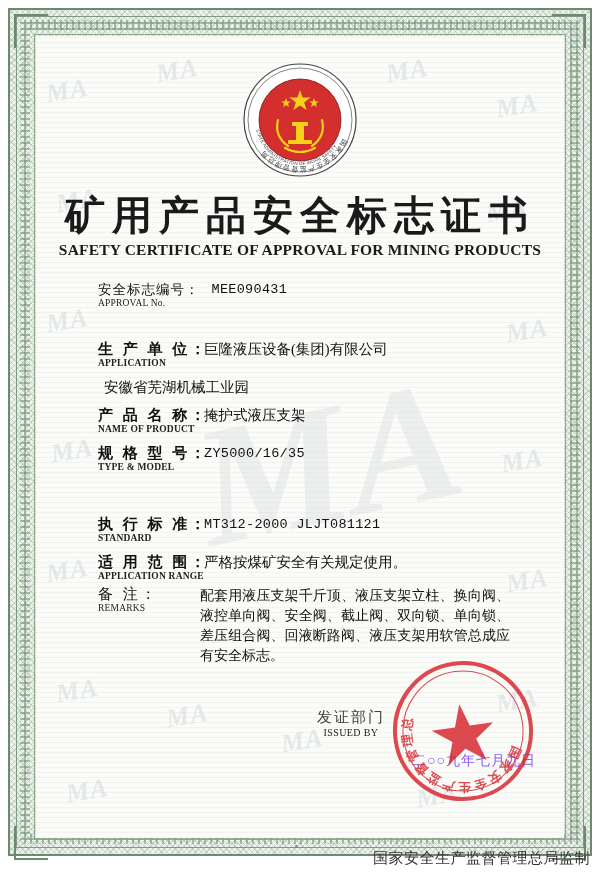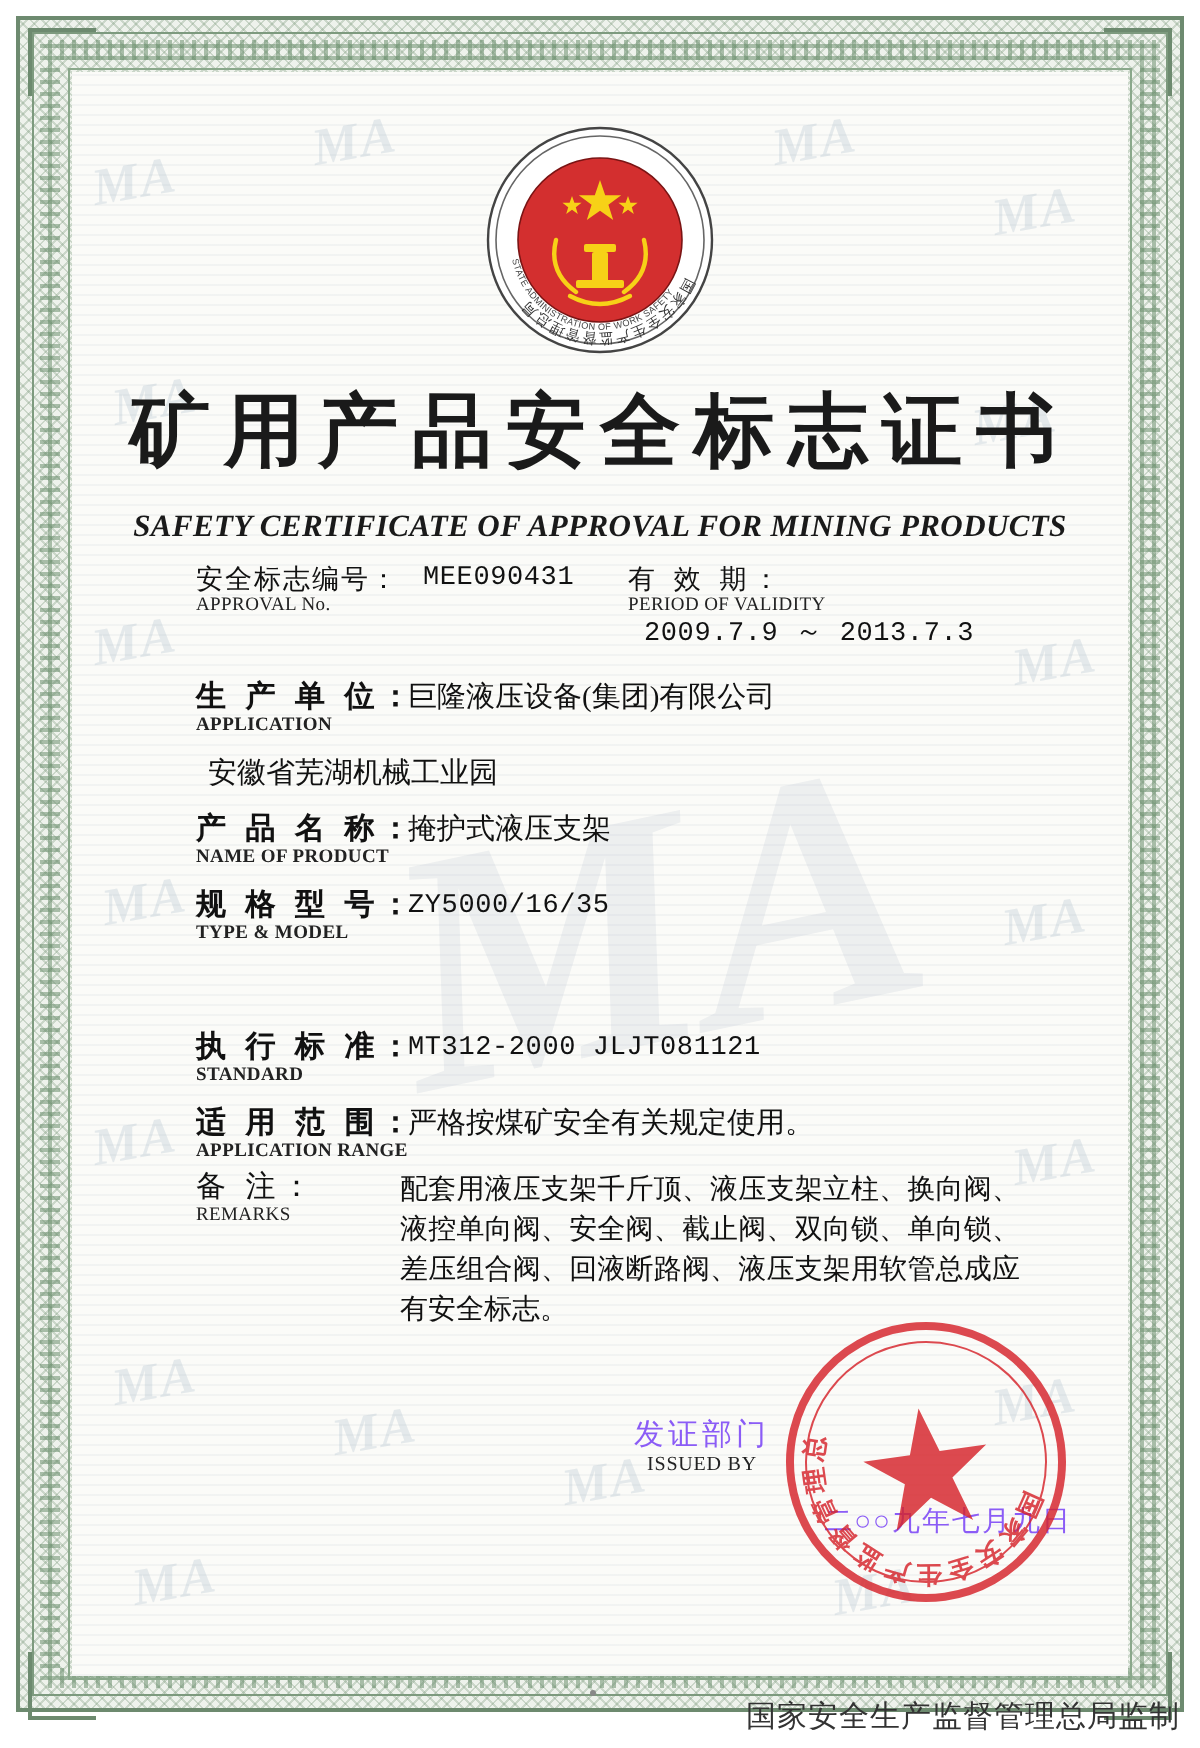--- a/index.html
+++ b/index.html
@@ -149,28 +149,27 @@
     left: 0; right: 0;
     text-align: center;
     font-family: "Liberation Serif", "DejaVu Serif", serif;
     font-size: 40px;
     font-weight: bold;
     letter-spacing: 7px;
     color: #1a1a1a;
   }
   .title-en {
     position: absolute;
-    top: 219px;
+    top: 205px;
     left: 0; right: 0;
     text-align: center;
     font-size: 15.5px;
     font-weight: bold;
     letter-spacing: 0.2px;
     color: #1a1a1a;
-    font-style: italic;
   }
 
   
   .field-block { position: absolute; }
 
   .lbl {
     display: inline-block;
     vertical-align: top;
     text-align: left;
   }
@@ -234,21 +233,21 @@
   }
 
   
   .issuer {
     position: absolute;
     top: 672px;
     left: 250px;
     text-align: center;
     width: 130px;
   }
-  .issuer .cn { font-size: 15px; letter-spacing: 2px; color: #8b5cf6; }
+  .issuer .cn { font-size: 15px; letter-spacing: 2px; color: #404040; }
   .issuer .en { font-size: 10px; letter-spacing: 0.4px; color: #222; }
   .issue-date {
     position: absolute;
     top: 716px;
     left: 300px;
     width: 200px;
     text-align: right;
     font-size: 14px;
     letter-spacing: 1px;
     color: #8b5cf6;
@@ -364,27 +363,20 @@
     <div class="title-en">SAFETY CERTIFICATE OF APPROVAL FOR MINING PRODUCTS</div>
 
     <div class="field-block row-approval">
       <span class="lbl">
         <span class="cn">安全标志编号：</span>
         <span class="en">APPROVAL No.</span>
       </span>
       <span class="val val-mono" style="margin-left:8px;">MEE090431</span>
     </div>
 
-    <div class="field-block row-validity">
-      <span class="lbl">
-        <span class="cn">有 效 期：</span>
-        <span class="en">PERIOD OF VALIDITY</span>
-      </span>
-      <span class="val val-mono" style="margin-left:8px;">2009.7.9 ～ 2013.7.3</span>
-    </div>
 
     <div class="rows-main">
 
       <div class="frow">
         <span class="lbl">
           <span class="cn">生 产 单 位：</span>
           <span class="en">APPLICATION</span>
         </span>
         <span class="val">巨隆液压设备(集团)有限公司</span>
       </div>

